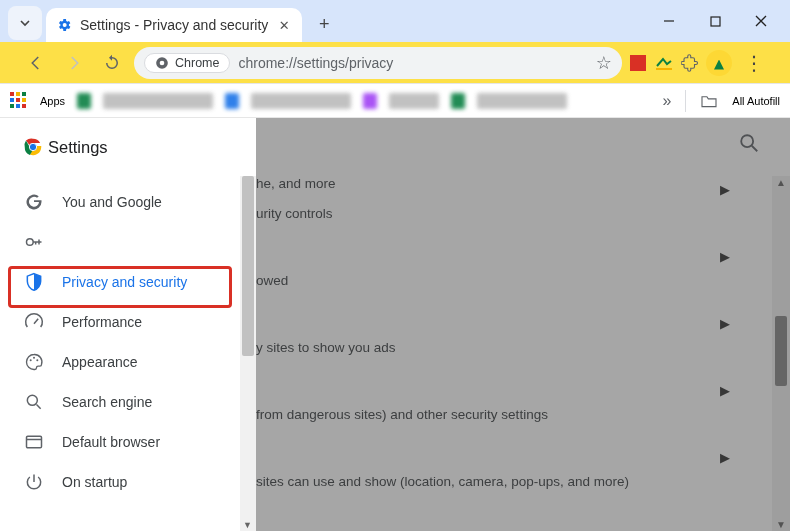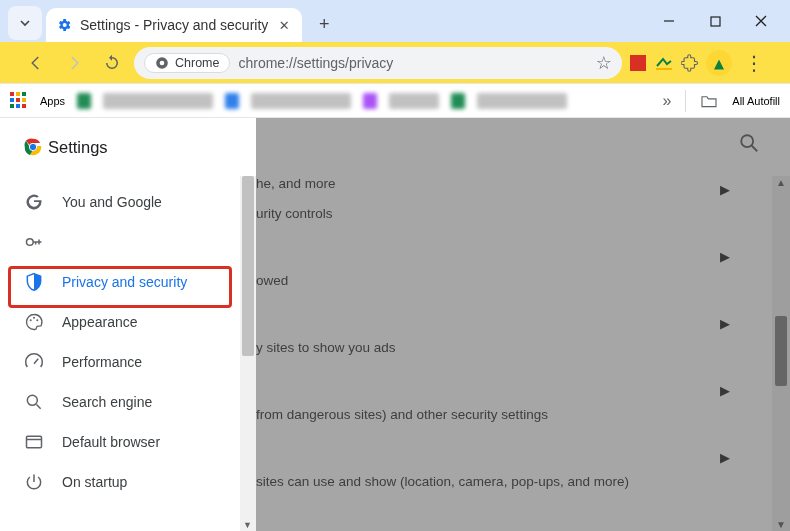--- a/index.html
+++ b/index.html
@@ -215,33 +215,33 @@
       </div>
       <div class="sb-item active">
         <svg width="20" height="20" viewBox="0 0 24 24">
             <path d="M12 2l8 3v6c0 5-3.4 9.7-8 11-4.6-1.3-8-6-8-11V5l8-3z" fill="none" stroke="#1a73e8" stroke-width="1.8"></path>
             <path d="M12 2l8 3v6c0 5-3.4 9.7-8 11V2z" fill="#1a73e8"></path>
           </svg>
         <span>Privacy and security</span>
       </div>
       <div class="sb-item">
         <svg width="20" height="20" viewBox="0 0 24 24">
+            <path d="M4 18a10 10 0 1116 0" stroke="#5f6368" stroke-width="1.8" fill="none"></path>
+            <path d="M12 14l5-6" stroke="#5f6368" stroke-width="1.8"></path>
+          </svg>
+        <span>Performance</span>
+      </div>
+      <div class="sb-item">
+        <svg width="20" height="20" viewBox="0 0 24 24">
             <path d="M12 3a9 9 0 100 18h1a2 2 0 002-2 2 2 0 012-2h2a2 2 0 002-2 9 9 0 00-9-12z" stroke="#5f6368" stroke-width="1.6" fill="none"></path>
             <circle cx="8" cy="10" r="1.2" fill="#5f6368"></circle>
             <circle cx="12" cy="7" r="1.2" fill="#5f6368"></circle>
             <circle cx="16" cy="10" r="1.2" fill="#5f6368"></circle>
           </svg>
         <span>Appearance</span>
-      </div>
-      <div class="sb-item">
-        <svg width="20" height="20" viewBox="0 0 24 24">
-            <path d="M4 18a10 10 0 1116 0" stroke="#5f6368" stroke-width="1.8" fill="none"></path>
-            <path d="M12 14l5-6" stroke="#5f6368" stroke-width="1.8"></path>
-          </svg>
-        <span>Performance</span>
       </div>
       <div class="sb-item">
         <svg width="20" height="20" viewBox="0 0 24 24">
             <circle cx="10" cy="10" r="6" stroke="#5f6368" stroke-width="1.8" fill="none"></circle>
             <path d="M15 15l5 5" stroke="#5f6368" stroke-width="1.8"></path>
           </svg>
         <span>Search engine</span>
       </div>
       <div class="sb-item">
         <svg width="20" height="20" viewBox="0 0 24 24">

